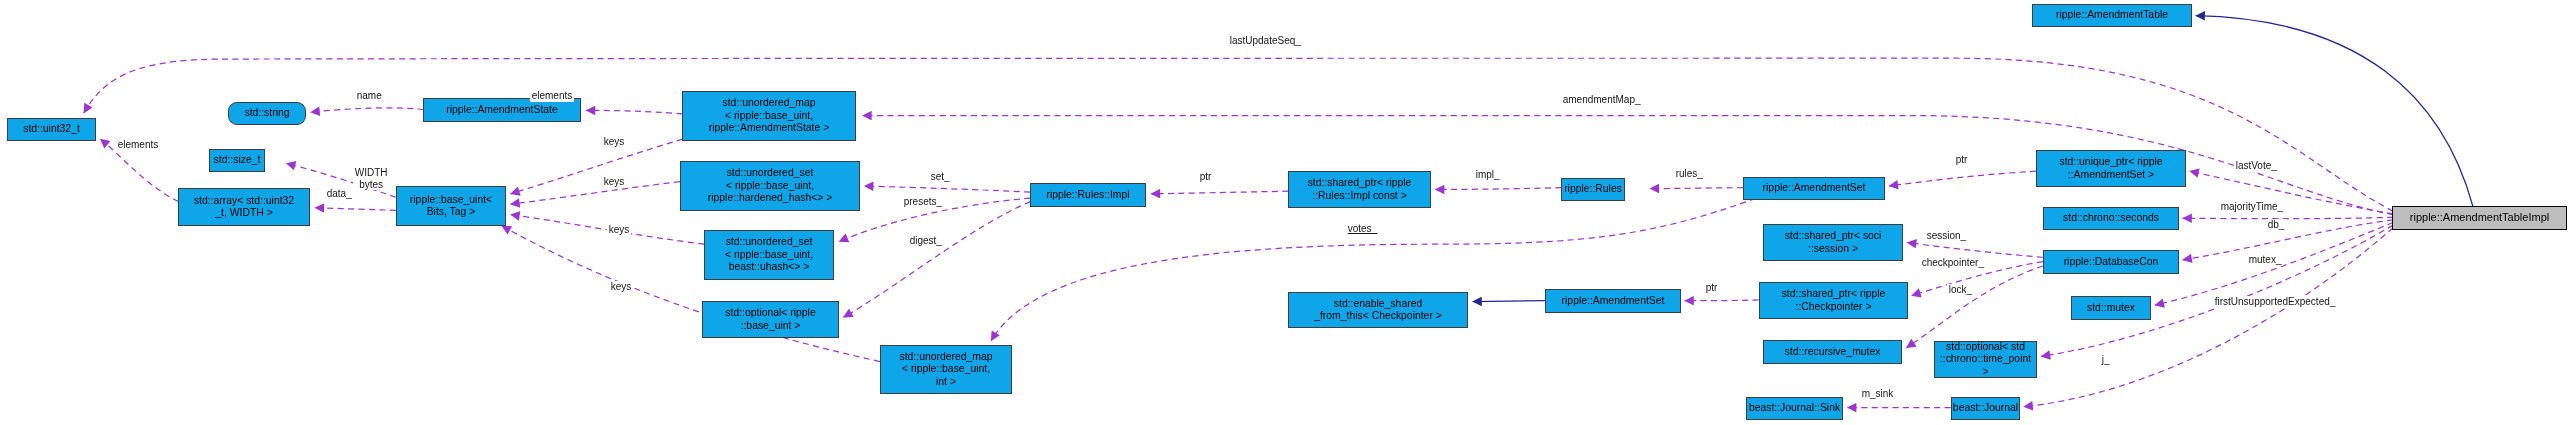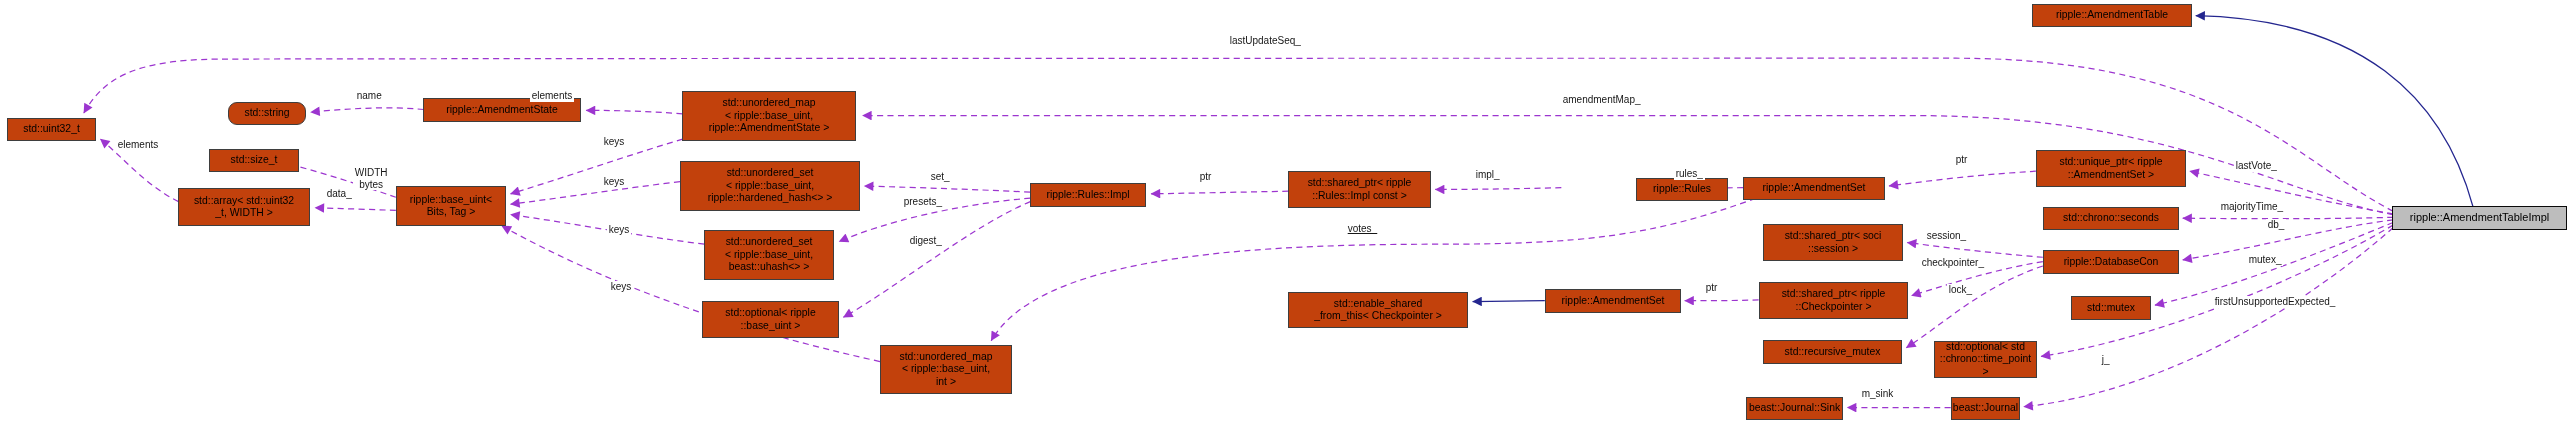--- a/index.html
+++ b/index.html
@@ -1,20 +1,20 @@
 <!DOCTYPE html>
 <html style="font-size:14px"><head>
 <meta charset="utf-8">
 <style>
   html,body{margin:0;padding:0;background:#fff;}
   .canvas{position:relative;width:2576px;height:425px;background:#ffffff;
           font-family:"Liberation Sans",sans-serif;overflow:hidden;}
   svg.edges{position:absolute;left:0;top:0;width:2576px;height:425px;}
   .node{position:absolute;display:flex;align-items:center;justify-content:center;
-        text-align:center;border:1.2px solid #3e3e3e;background:#c2410c;color:#000;
+        text-align:center;border:1.2px solid #3e3e3e;background:#0ea5e9;color:#000;
         font-size:10.4px;line-height:1.2;white-space:pre-line;box-sizing:border-box;
         padding:0.9px 2.6px;}
   .node.main{background:#bdbdbd;border:1.7px solid #0a0a0a;font-size:11px;}
   .elabel{position:absolute;font-size:10px;color:#161616;background:#ffffff;
           padding:0 1.7px;white-space:pre;text-align:center;line-height:1.15;}
 </style>
 </head>
 <body>
 
 <div class="canvas">
@@ -63,21 +63,21 @@
       <path d="M 2350 296 C 2300 292, 2247 286, 2194 279" marker-end="url(#arrowP)"></path>
       <path d="M 2350 301 C 2295 310, 2252 324, 2199 340" marker-end="url(#arrowP)"></path>
       <path d="M 2350 306 C 2280 330, 2242 368, 2193 400" marker-end="url(#arrowP)"></path>
       <path d="M 2023 345 C 1995 346, 1968 346, 1938 346" marker-end="url(#arrowP)"></path>
       <path d="M 2244 469 C 2205 469, 2168 469, 2125 469" marker-end="url(#arrowP)"></path>
     </g>
   </svg>
 
   <div class="node" style="left:7px;top:118px;width:89px;height:22.6px;">std::uint32_t</div>
   <div class="node" style="left:228px;top:102px;width:78px;height:22.6px;border-radius:9px;">std::string</div>
-  <div class="node" style="left:209px;top:149px;width:90px;height:22.6px;">std::size_t</div>
+  <div class="node" style="left:209px;top:149px;width:56px;height:22.6px;">std::size_t</div>
   <div class="node" style="left:178px;top:188px;width:132px;height:38px;">std::array&lt; std::uint32
 _t, WIDTH &gt;</div>
   <div class="node" style="left:423px;top:98px;width:158px;height:23.5px;">ripple::AmendmentState</div>
   <div class="node" style="left:396px;top:186px;width:110px;height:40px;">ripple::base_uint&lt;
 Bits, Tag &gt;</div>
   <div class="node" style="left:682px;top:91px;width:174px;height:50px;">std::unordered_map
 &lt; ripple::base_uint,
 ripple::AmendmentState &gt;</div>
   <div class="node" style="left:680px;top:161px;width:180px;height:50px;">std::unordered_set
 &lt; ripple::base_uint,
@@ -88,21 +88,21 @@
   <div class="node" style="left:702px;top:301px;width:137px;height:37px;">std::optional&lt; ripple
 ::base_uint &gt;</div>
   <div class="node" style="left:880px;top:345px;width:132px;height:49px;">std::unordered_map
 &lt; ripple::base_uint,
 int &gt;</div>
   <div class="node" style="left:1030px;top:183px;width:116px;height:23.5px;">ripple::Rules::Impl</div>
   <div class="node" style="left:1288px;top:171px;width:143px;height:37px;">std::shared_ptr&lt; ripple
 ::Rules::Impl const &gt;</div>
   <div class="node" style="left:1288px;top:292px;width:180px;height:36px;">std::enable_shared
 _from_this&lt; Checkpointer &gt;</div>
-  <div class="node" style="left:1636px;top:178px;width:92px;height:22.6px;text-align:right;">ripple::Rules</div>
+  <div class="node" style="left:1561px;top:178px;width:64px;height:22.6px;text-align:right;">ripple::Rules</div>
   <div class="node" style="left:1545px;top:289px;width:136px;height:24px;">ripple::AmendmentSet</div>
   <div class="node" style="left:1743px;top:177px;width:142px;height:22.6px;">ripple::AmendmentSet</div>
   <div class="node" style="left:1763px;top:224px;width:140px;height:37px;">std::shared_ptr&lt; soci
 ::session &gt;</div>
   <div class="node" style="left:1759px;top:282px;width:149px;height:37px;">std::shared_ptr&lt; ripple
 ::Checkpointer &gt;</div>
   <div class="node" style="left:1763px;top:340px;width:139px;height:23.5px;">std::recursive_mutex</div>
   <div class="node" style="left:1746px;top:397px;width:97px;height:22.6px;">beast::Journal::Sink</div>
   <div class="node" style="left:2036px;top:150px;width:150px;height:37px;">std::unique_ptr&lt; ripple
 ::AmendmentSet &gt;</div>

